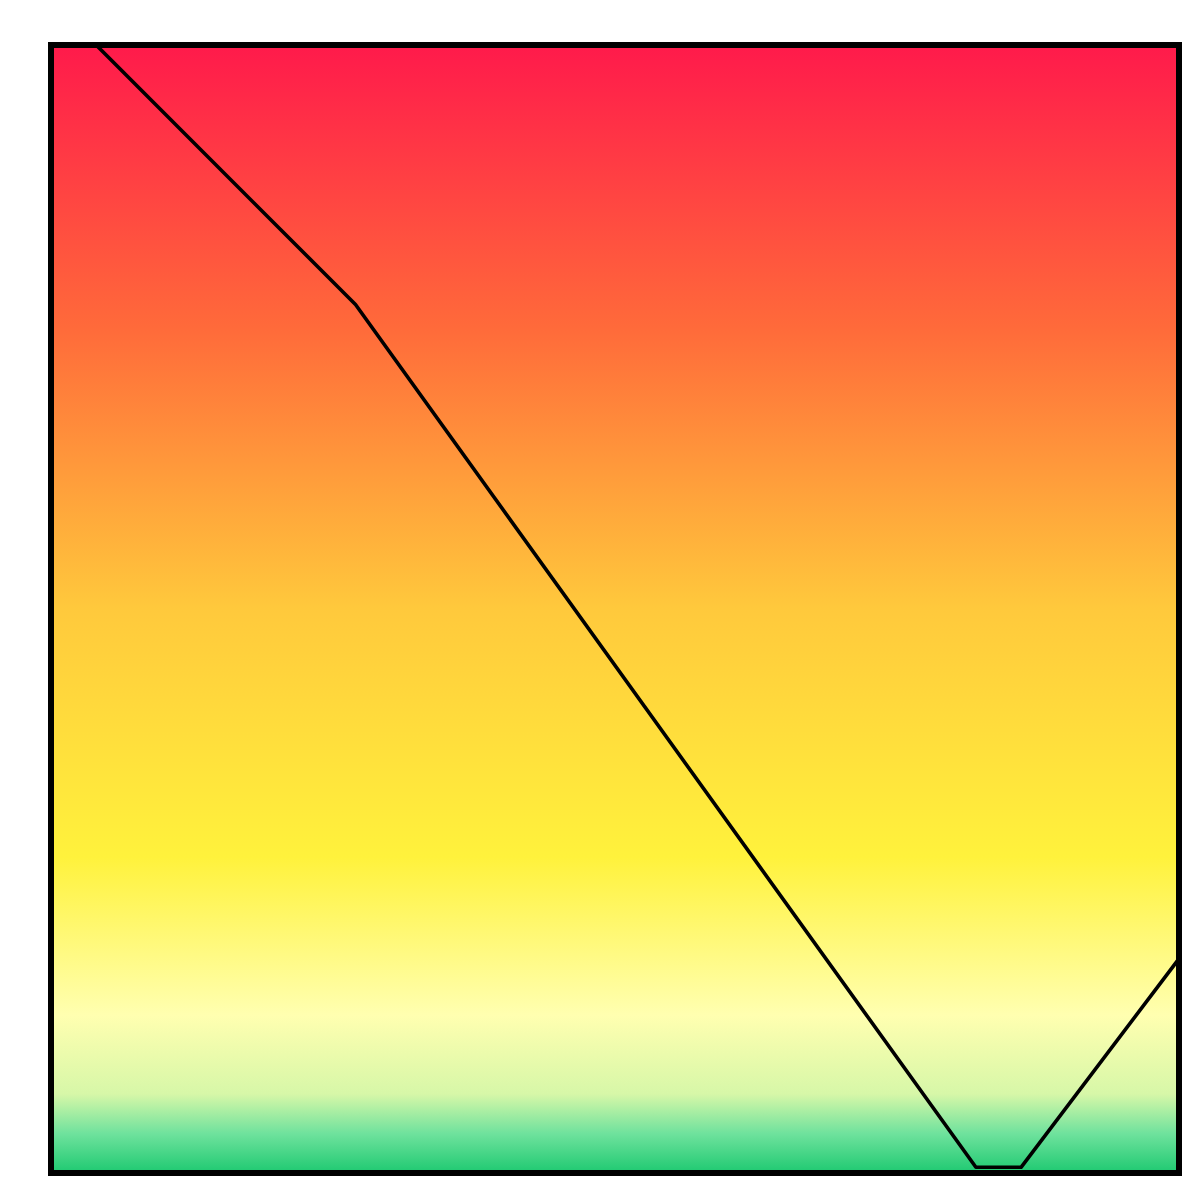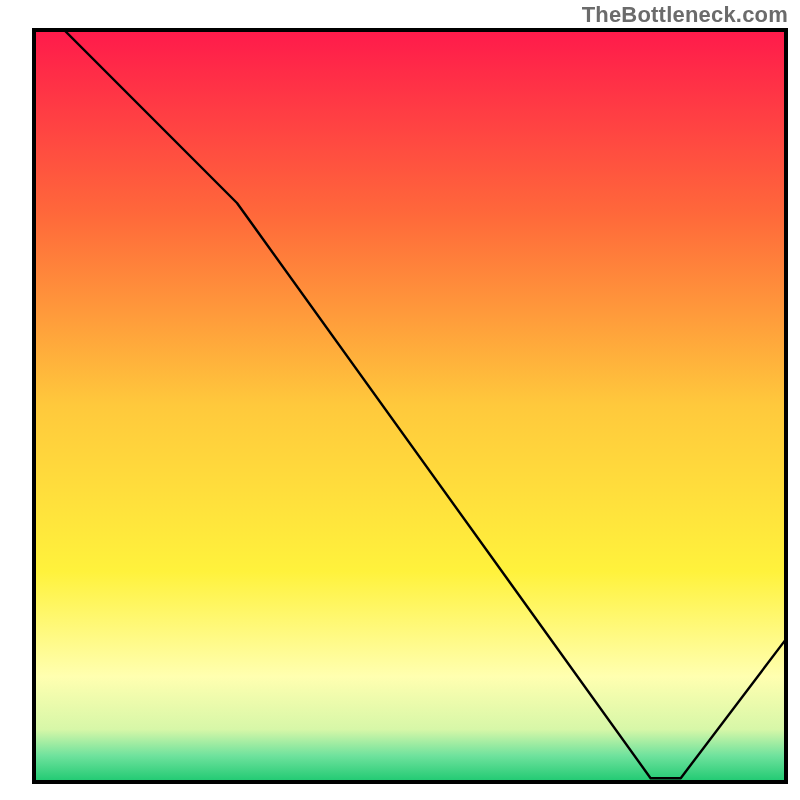--- a/index.html
+++ b/index.html
@@ -36,21 +36,20 @@
     letter-spacing: 0.4px;
     white-space: nowrap;
     transform: translateX(-50%);
   }
 </style>
 </head>
 <body>
 
 <div class="stage">
 
-  <div class="watermark">TheBottleneck.com</div>
 
   <svg id="chart-svg" width="800" height="800" viewBox="0 0 800 800">
     <defs>
       <linearGradient id="bg-grad" x1="0" y1="0" x2="0" y2="1">
           <stop offset="0%" stop-color="#ff1a4b"></stop>
           <stop offset="25%" stop-color="#ff6a3a"></stop>
           <stop offset="50%" stop-color="#ffc93c"></stop>
           <stop offset="72%" stop-color="#fff23c"></stop>
           <stop offset="86%" stop-color="#ffffb0"></stop>
           <stop offset="93%" stop-color="#d7f7a8"></stop>

